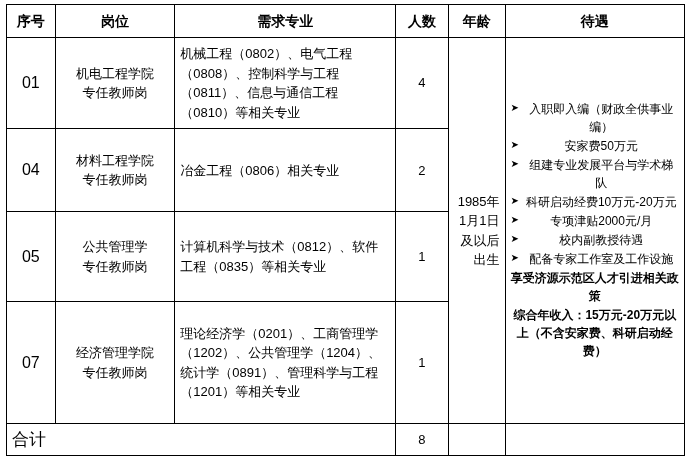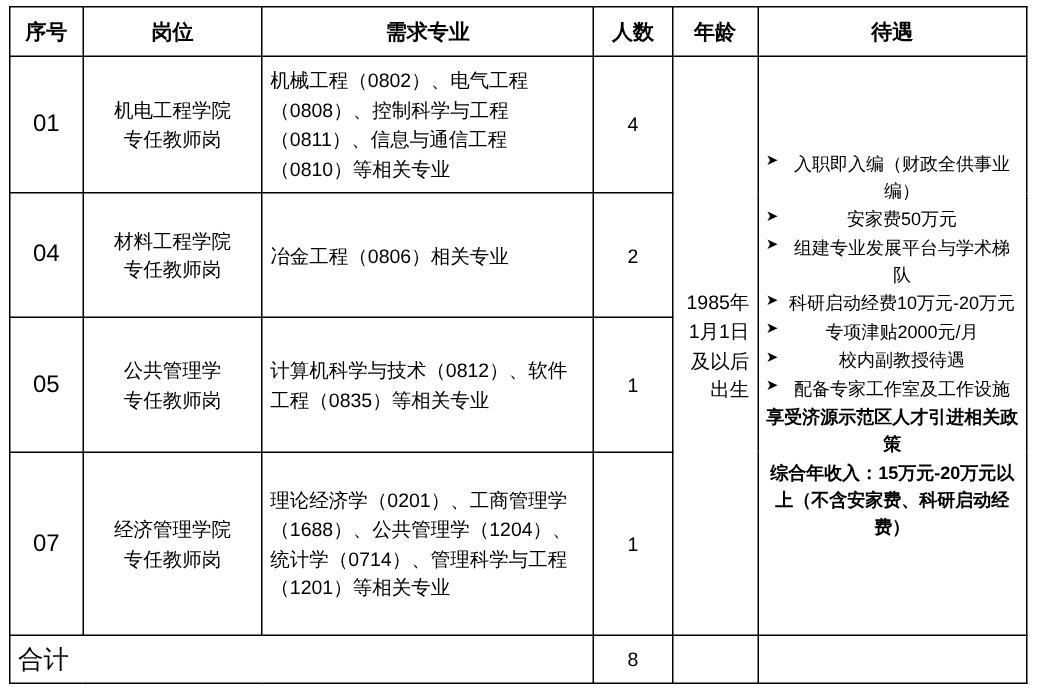--- a/index.html
+++ b/index.html
@@ -163,21 +163,21 @@
         </td>
         <td class="cell-major">计算机科学与技术（0812）、软件工程（0835）等相关专业</td>
         <td class="cell-count">1</td>
       </tr>
       <tr style="height:118px;">
         <td class="cell-no">07</td>
         <td class="cell-post">
           <span class="post-line">经济管理学院</span>
           <span class="post-line">专任教师岗</span>
         </td>
-        <td class="cell-major">理论经济学（0201）、工商管理学（1688）、公共管理学（1204）、统计学（0714）、管理科学与工程（1201）等相关专业</td>
+        <td class="cell-major">理论经济学（0201）、工商管理学（1202）、公共管理学（1204）、统计学（0891）、管理科学与工程（1201）等相关专业</td>
         <td class="cell-count">1</td>
       </tr>
       <tr class="row-total">
         <td class="total-label" colspan="3">合计</td>
         <td class="total-count">8</td>
         <td></td>
         <td></td>
       </tr>
     </tbody>
   </table>

